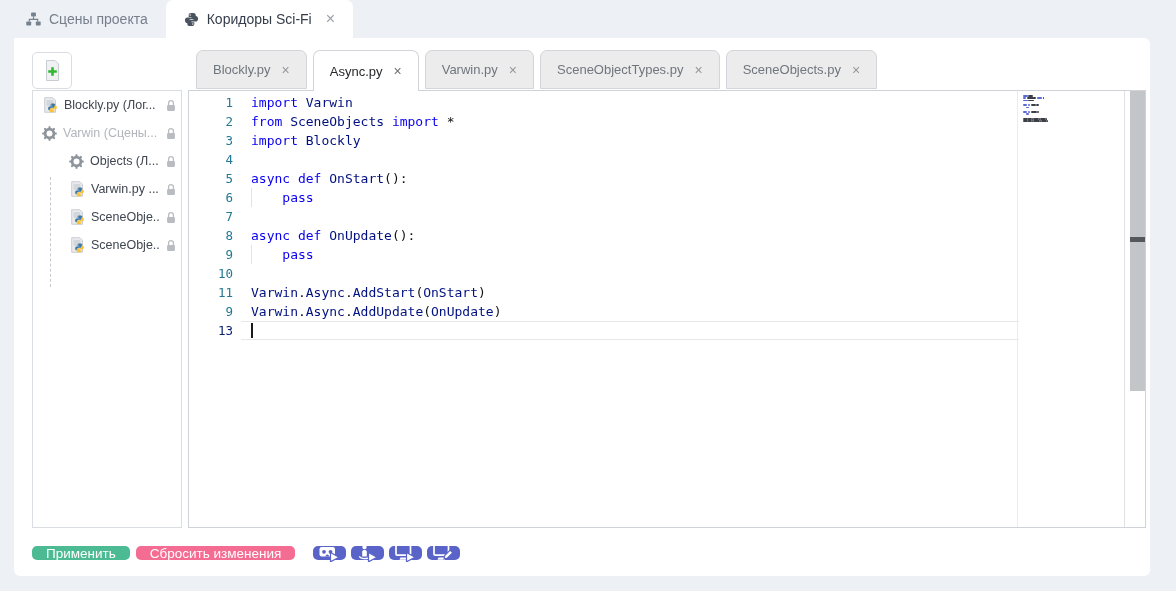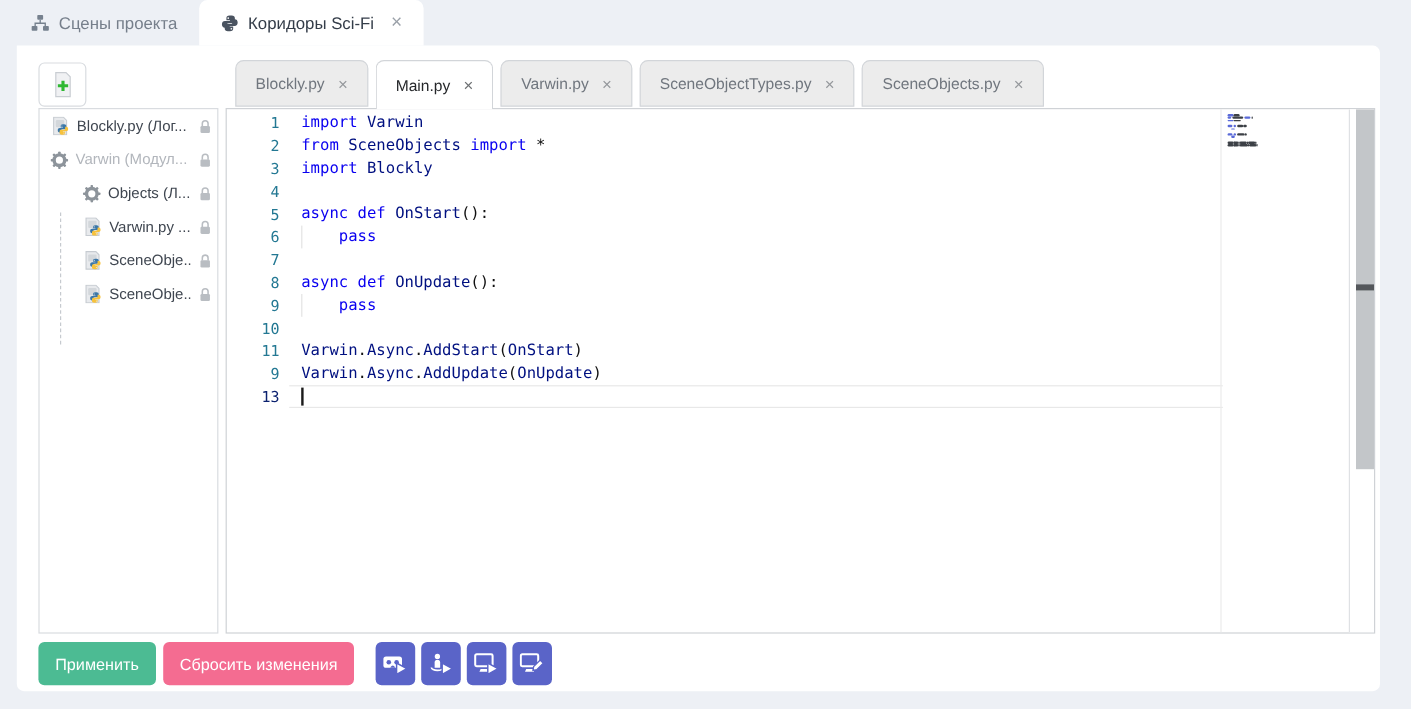--- a/index.html
+++ b/index.html
@@ -63,21 +63,21 @@
 
   
   .minimap { position:absolute; left:828px; top:0; width:107px; height:436px; border-left:1px solid #ececec; }
   .minimap .mbar { position:absolute; height:1.7px; border-radius:1px; }
   .sb { position:absolute; left:935px; top:0; width:21px; height:436px; border-left:1px solid #dfe1e4; background:#fff; }
   .sb .thumb { position:absolute; left:5px; top:0; width:15px; height:300px; background:#c3c6c9; }
   .sb .marker { position:absolute; left:5px; top:146px; width:15px; height:5px; background:#54575b; }
 
   
   .footer { position:absolute; left:18px; top:500px; height:30px; display:flex; gap:6px; align-items:center; }
-  .btn { height:36px; border:none; border-radius:5px; color:#fff; font-size:13.5px;
+  .btn { height:14px; border:none; border-radius:5px; color:#fff; font-size:13.5px;
          font-family:"Liberation Sans", sans-serif; padding:0 14px; cursor:pointer; display:flex;
          align-items:center; justify-content:center; }
   .btn-apply { background:var(--accent-green); }
   .btn-reset { background:var(--accent-pink); margin-right:12px; }
   .btn-run { width:33px; padding:0; background:var(--accent-indigo); }
   .btn-run svg { display:block; }
 </style>
 </head>
 <body>
 
@@ -145,21 +145,21 @@
               <rect x="6.9" y="0.2" width="2.2" height="4" rx="0.7" transform="rotate(90 8 8)"></rect>
               <rect x="6.9" y="11.8" width="2.2" height="4" rx="0.7" transform="rotate(90 8 8)"></rect>
               <rect x="6.9" y="0.2" width="2.2" height="4" rx="0.7" transform="rotate(45 8 8)"></rect>
               <rect x="6.9" y="11.8" width="2.2" height="4" rx="0.7" transform="rotate(45 8 8)"></rect>
               <rect x="6.9" y="0.2" width="2.2" height="4" rx="0.7" transform="rotate(-45 8 8)"></rect>
               <rect x="6.9" y="11.8" width="2.2" height="4" rx="0.7" transform="rotate(-45 8 8)"></rect>
             </g>
             <circle cx="8" cy="8" r="4.7" fill="none" stroke="#8d949b" stroke-width="3"></circle>
           </svg>
         </span>
-        <span class="lbl">Varwin (Модул...</span>
+        <span class="lbl">Varwin (Сцены...</span>
         <span class="icon lock" style="display: flex;">
           <svg width="12" height="13" viewBox="0 0 14 15">
             <path fill="none" stroke="currentColor" stroke-width="1.5" d="M4.2 7V4.6a2.8 2.8 0 015.6 0V7"></path>
             <rect x="2.4" y="6.8" width="9.2" height="7" rx="1.3" fill="currentColor"></rect>
           </svg>
         </span>
       </div>
       <div class="trow child">
         <span class="icon ticon" style="display: flex;">
           <svg width="15" height="15" viewBox="0 0 16 16" fill="#8d949b">
@@ -242,21 +242,21 @@
         </span>
       </div>
     </div>
 
   <div class="etabbar" id="etabs">
       <div class="etab">
         <span class="lbl">Blockly.py</span>
         <span class="close">×</span>
       </div>
       <div class="etab active">
-        <span class="lbl">Main.py</span>
+        <span class="lbl">Async.py</span>
         <span class="close">×</span>
       </div>
       <div class="etab">
         <span class="lbl">Varwin.py</span>
         <span class="close">×</span>
       </div>
       <div class="etab">
         <span class="lbl">SceneObjectTypes.py</span>
         <span class="close">×</span>
       </div>

